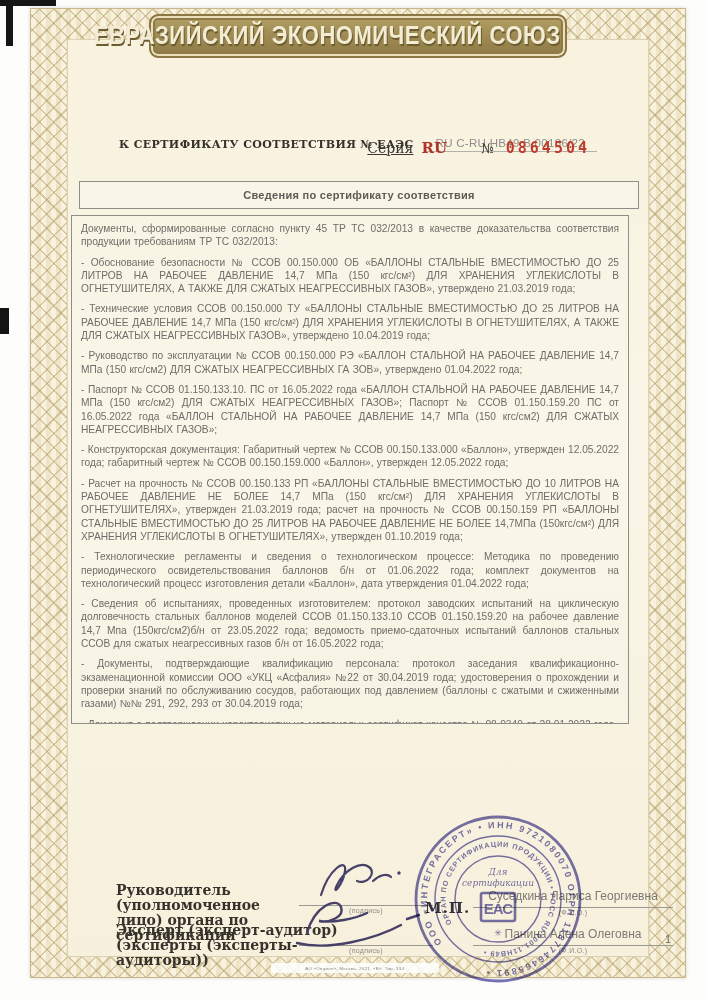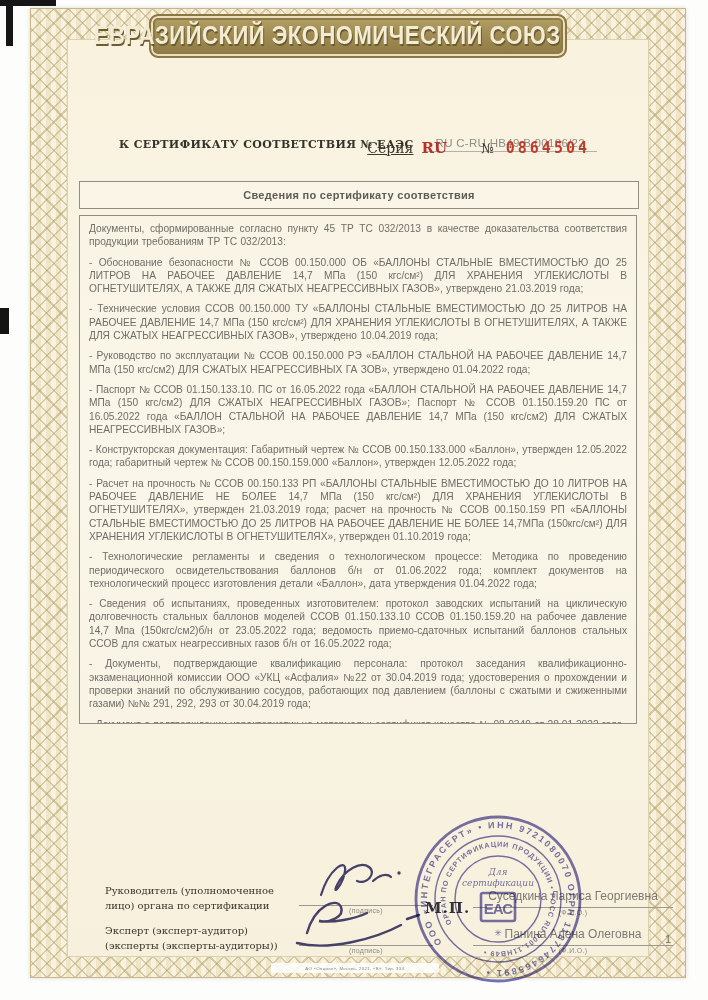--- a/index.html
+++ b/index.html
@@ -72,33 +72,33 @@
   
   .info-header-box{
     position:absolute;left:48px;top:172px;width:558px;height:26px;
     border:1px solid #8f8d88;background:rgba(255,255,255,.18);
     display:flex;align-items:center;justify-content:center;
   }
   .info-header-box span{
     font-size:11px;font-weight:700;color:#5d5b56;letter-spacing:.3px;
   }
   .info-body-box{
-    position:absolute;left:48px;top:206px;width:558px;height:509px;
+    position:absolute;left:40px;top:206px;width:558px;height:509px;
     border:1px solid #8f8d88;background:rgba(255,255,255,.12);
     box-sizing:border-box;padding:6px 9px;overflow:hidden;
   }
   .doc-p{
     margin:0 0 7px 0;font-size:10.2px;line-height:13.3px;color:#6f6d69;
     text-align:justify;word-spacing:.5px;
   }
   
   .role-label{
-    position:absolute;left:74px;width:230px;
-    font-family:"DejaVu Serif","Liberation Serif",serif;font-weight:400;
-    font-size:10px;line-height:15px;color:#37332c;
+    position:absolute;left:85px;width:230px;
+    font-family:"DejaVu Serif","Liberation Serif",serif;font-weight:700;
+    font-size:14px;line-height:15px;color:#37332c;
   }
   .role-head{top:874px;}
   .role-expert{top:914px;}
   .sig-line{position:absolute;left:268px;width:134px;}
   .sig-line .line{height:16px;border-bottom:1px solid #9a9892;}
   .sig-line .caption{font-size:7px;color:#8d8b85;text-align:center;padding-top:1px;letter-spacing:.3px;}
   .sig-line-1{top:880px;}
   .sig-line-2{top:920px;}
   .sig-svg{position:absolute;pointer-events:none;}
   .sig-svg-1{left:276px;top:842px;}

